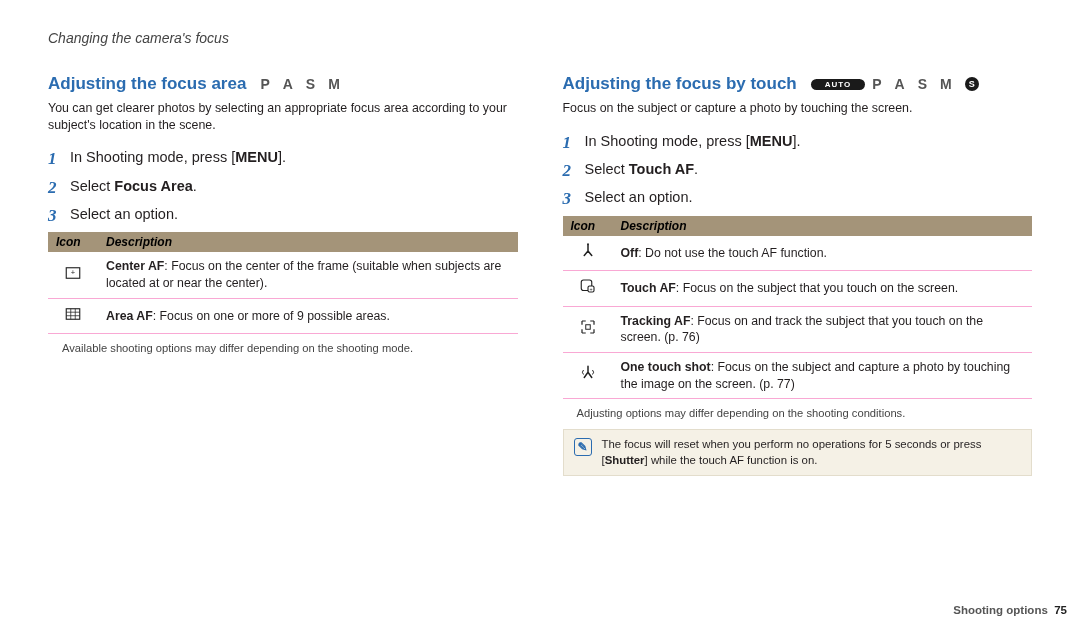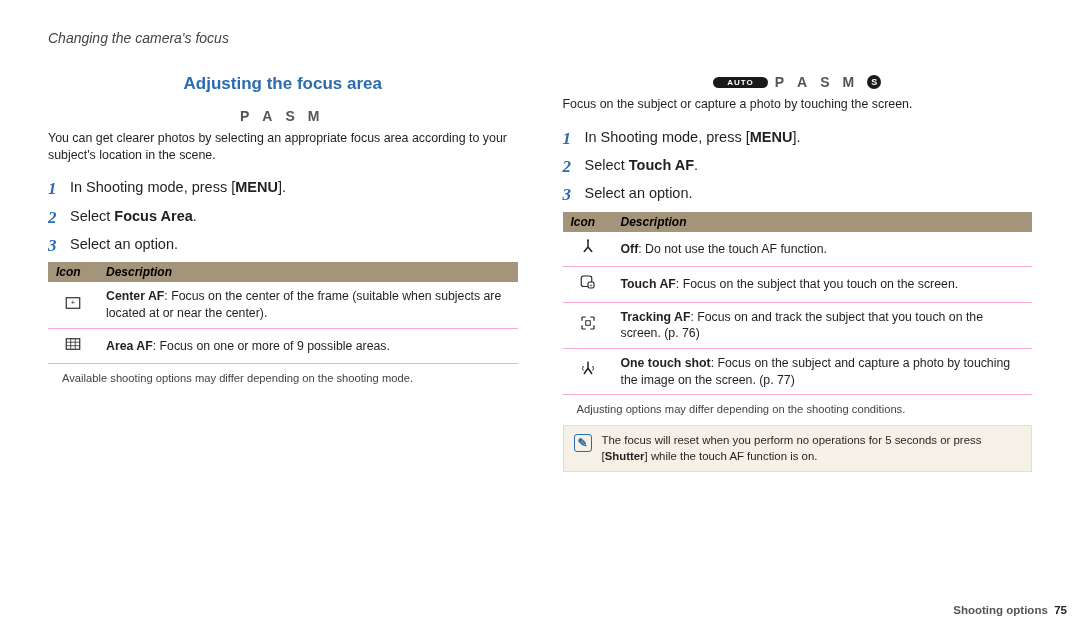--- a/index.html
+++ b/index.html
@@ -22,21 +22,20 @@
   .columns { display: flex; gap: 45px; }
   .col { flex: 1; }
   .section-title {
     font-size: 17px;
     color: #2b6cb0;
     font-weight: 600;
     display: flex;
     align-items: center;
     gap: 14px;
     margin-bottom: 6px;
-    flex-direction: column;
   }
   .mode-letters {
     font-family: "Arial", sans-serif;
     letter-spacing: 6px;
     color: #555;
     font-size: 14px;
     font-weight: 600;
     display: inline-flex;
     align-items: center;
     gap: 7px;
@@ -221,20 +220,21 @@
           <td><strong>Area AF</strong><span>: Focus on one or more of 9 possible areas.</span></td>
         </tr>
       </tbody>
     </table>
 
     <p class="footnote">Available shooting options may differ depending on the shooting mode.</p>
   </div>
 
   <div class="col">
     <div class="section-title">
+      <span>Adjusting the focus by touch</span>
       <span class="mode-letters">
         <span class="mode-badge">AUTO</span>
         <span>P</span>
         <span>A</span>
         <span>S</span>
         <span>M</span>
         <span class="mode-badge-s">S</span>
       </span>
     </div>
     <p class="intro">Focus on the subject or capture a photo by touching the screen.</p>

